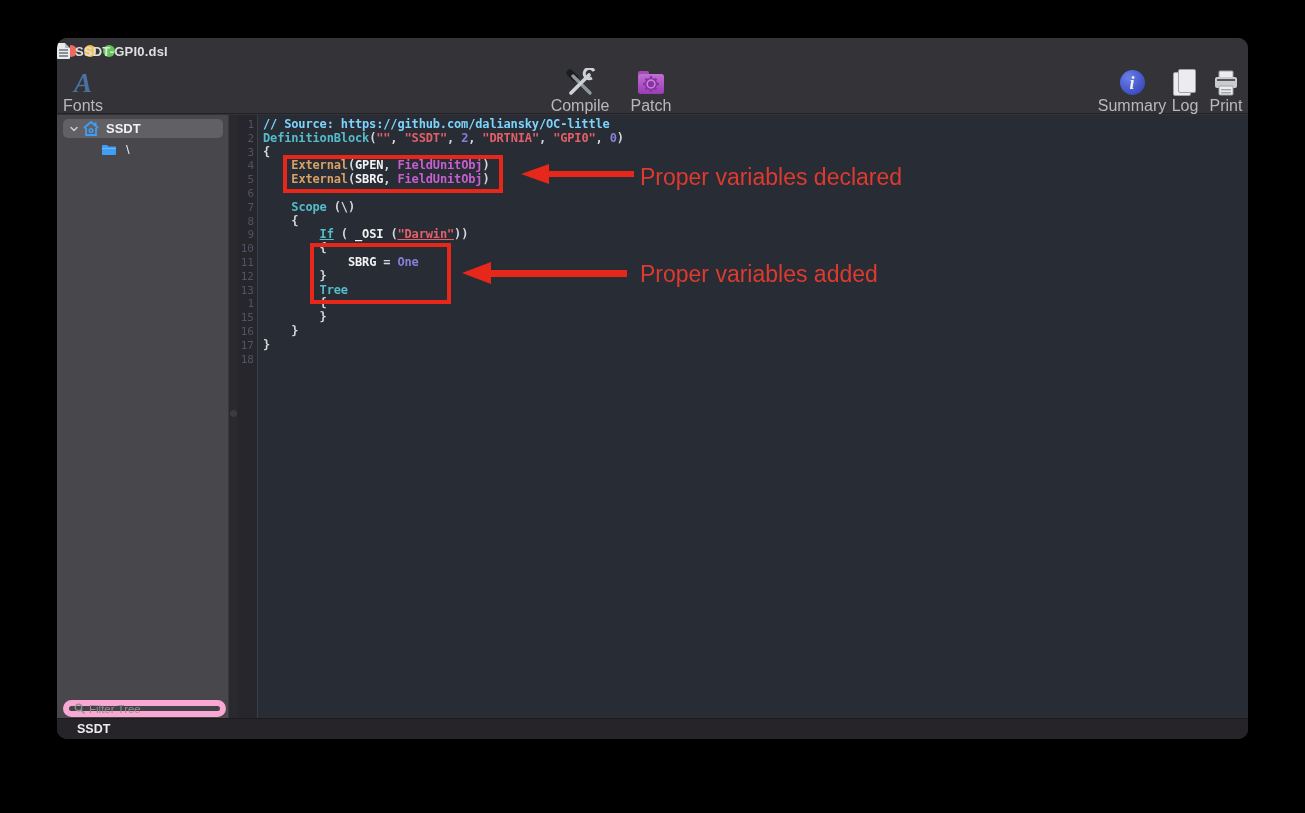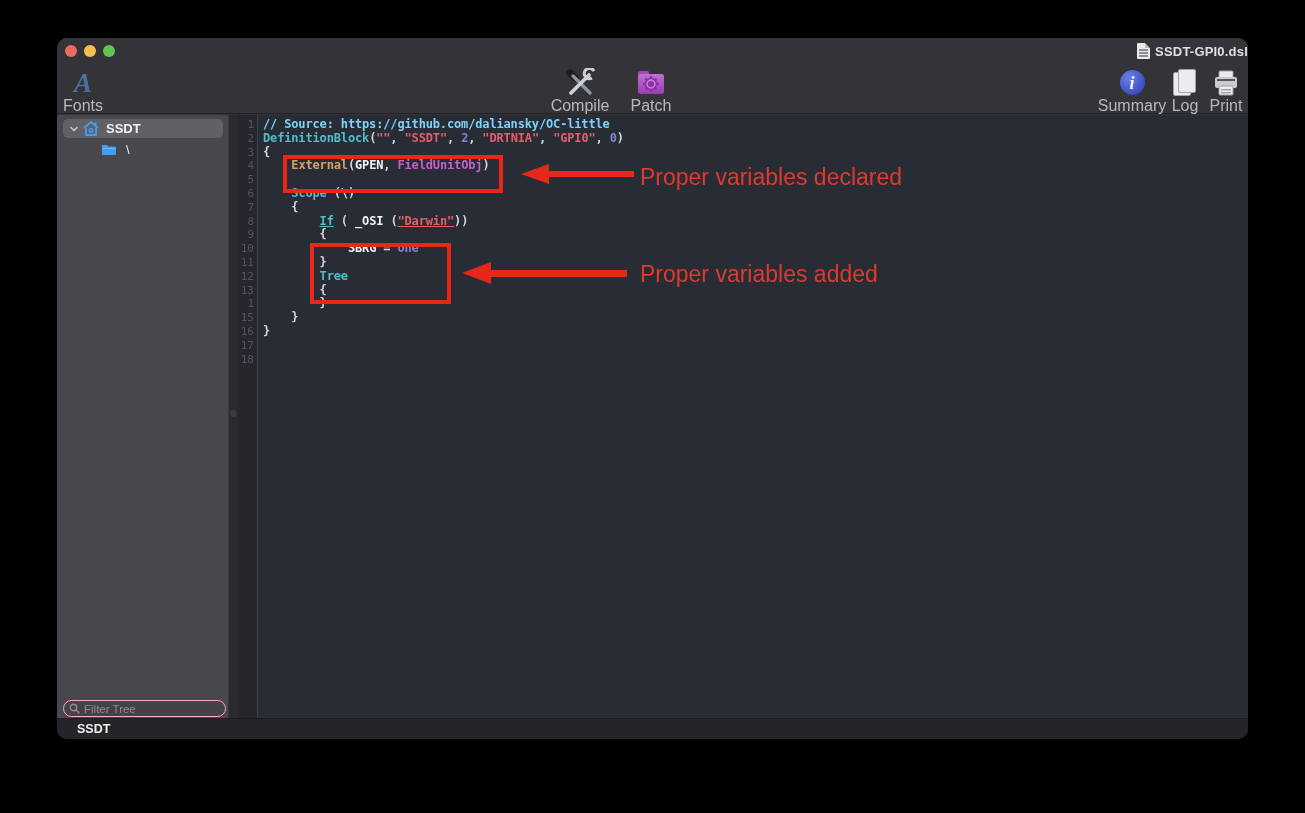--- a/index.html
+++ b/index.html
@@ -12,21 +12,21 @@
             border-radius:10px; overflow:hidden; background:#333236;
             box-shadow:0 18px 50px rgba(0,0,0,.7); }
 
   
   .titlebar { position:absolute; left:0; top:0; width:100%; height:26px; background:#343338; }
   .traffic { position:absolute; top:7px; width:12px; height:12px; border-radius:50%; }
   .tl-close{ left:8px;  background:#ec6a5e; }
   .tl-min  { left:27px; background:#f5bf4f; }
   .tl-zoom { left:46px; background:#61c554; }
   .title-wrap { position:absolute; left:0; top:0; width:100%; height:26px;
-                display:flex; align-items:center; justify-content:flex-end; gap:5px; }
+                display:flex; align-items:center; justify-content:flex-start; gap:5px; }
   .title-text { font-size:13px; font-weight:700; color:#dfe0e2; letter-spacing:.2px; }
   .doc-icon { width:13px; height:16px; position:relative; background:#e9eaec; border-radius:1px; }
   .doc-icon::before { content:""; position:absolute; right:0; top:0; border-style:solid;
                       border-width:0 5px 5px 0; border-color:#343338 #343338 #b9bcc2 #b9bcc2; }
   .doc-icon::after { content:""; position:absolute; left:2px; top:6px; width:9px; height:1.5px;
                      background:#8a8f98; box-shadow:0 3px 0 #8a8f98, 0 6px 0 #8a8f98; }
 
   
   .toolbar { position:absolute; left:0; top:26px; width:100%; height:50px; background:#343338;
              border-bottom:1px solid #232226; }
@@ -54,21 +54,21 @@
                background:#616064; display:flex; align-items:center; }
   .tree-row2 { position:absolute; left:0; top:26px; width:171px; height:17px;
                display:flex; align-items:center; }
   .tree-label { font-size:13px; font-weight:700; color:#f1f1f3; }
   .tree-label2 { font-size:13px; color:#eaeaec; }
   .chev { margin-left:6px; margin-right:4px; display:flex; }
   .home-ic { margin-right:7px; display:flex; }
   .folder-ic { margin-left:44px; margin-right:9px; display:flex; }
 
   .filter-wrap { position:absolute; left:6px; top:585px; width:163px; height:17px;
-                 border:1px solid #f9a8d4; border-radius:9px; display:flex; align-items:center;
+                 border:6px solid #f9a8d4; border-radius:9px; display:flex; align-items:center;
                  padding:0 5px; background:#434246; }
   .filter-input { flex:1; background:transparent; border:none; outline:none;
                   font-size:11.5px; color:#e0e0e2; margin-left:4px; font-family:"Liberation Sans",sans-serif; }
   .filter-input::placeholder { color:#8f8f92; }
 
   .divider { position:absolute; left:171px; top:0; width:10px; height:100%; background:#2a292d;
              border-left:1px solid #39383c; }
   .dimple { position:absolute; left:1px; top:295px; width:7px; height:7px; border-radius:50%;
             background:#3c3b40; }
 
@@ -272,20 +272,21 @@
             <div class="ln">15</div>
             <div class="ln">16</div>
             <div class="ln">17</div>
             <div class="ln">18</div>
           </div>
         <div class="code">
             <div class="code-line"><span class="tk-cm">// Source: https://github.com/daliansky/OC-little</span></div>
             <div class="code-line"><span class="tk-kw">DefinitionBlock</span><span class="tk-pl">(</span><span class="tk-str">""</span><span class="tk-pl">, </span><span class="tk-str">"SSDT"</span><span class="tk-pl">, </span><span class="tk-num">2</span><span class="tk-pl">, </span><span class="tk-str">"DRTNIA"</span><span class="tk-pl">, </span><span class="tk-str">"GPI0"</span><span class="tk-pl">, </span><span class="tk-num">0</span><span class="tk-pl">)</span></div>
             <div class="code-line"><span class="tk-pl">{</span></div>
             <div class="code-line"><span class="tk-pl">    </span><span class="tk-fn">External</span><span class="tk-pl">(</span><span class="tk-id">GPEN</span><span class="tk-pl">, </span><span class="tk-type">FieldUnitObj</span><span class="tk-pl">)</span></div>
+            <div class="code-line"><span class="tk-pl">    </span><span class="tk-fn">External</span><span class="tk-pl">(</span><span class="tk-id">SBRG</span><span class="tk-pl">, </span><span class="tk-type">FieldUnitObj</span><span class="tk-pl">)</span></div>
             <div class="code-line"></div>
             <div class="code-line"><span class="tk-pl">    </span><span class="tk-kw">Scope</span><span class="tk-pl"> (\)</span></div>
             <div class="code-line"><span class="tk-pl">    {</span></div>
             <div class="code-line"><span class="tk-pl">        </span><span class="tk-kwu">If</span><span class="tk-pl"> ( </span><span class="tk-id">_OSI</span><span class="tk-pl"> (</span><span class="tk-stru">"Darwin"</span><span class="tk-pl">))</span></div>
             <div class="code-line"><span class="tk-pl">        {</span></div>
             <div class="code-line"><span class="tk-pl">            </span><span class="tk-id">SBRG</span><span class="tk-pl"> = </span><span class="tk-num">One</span></div>
             <div class="code-line"><span class="tk-pl">        }</span></div>
             <div class="code-line"><span class="tk-pl">        </span><span class="tk-kw">Tree</span></div>
             <div class="code-line"><span class="tk-pl">        {</span></div>
             <div class="code-line"><span class="tk-pl">        }</span></div>

